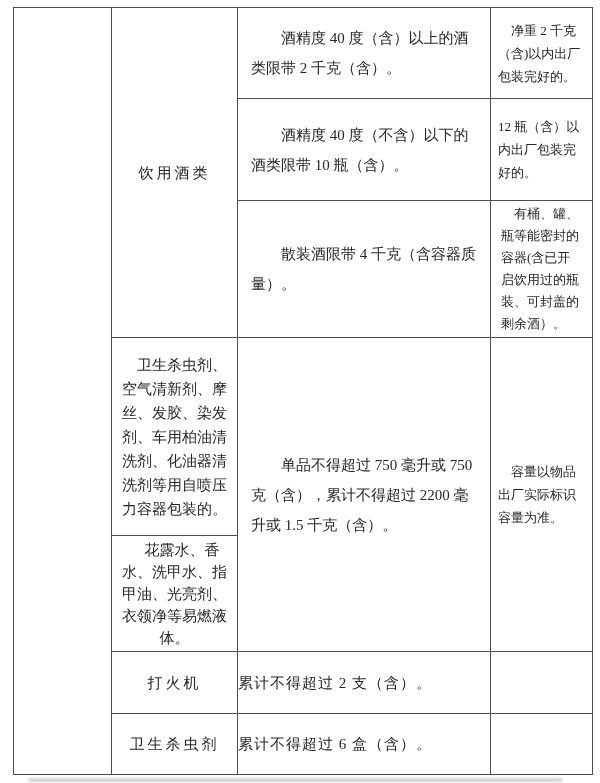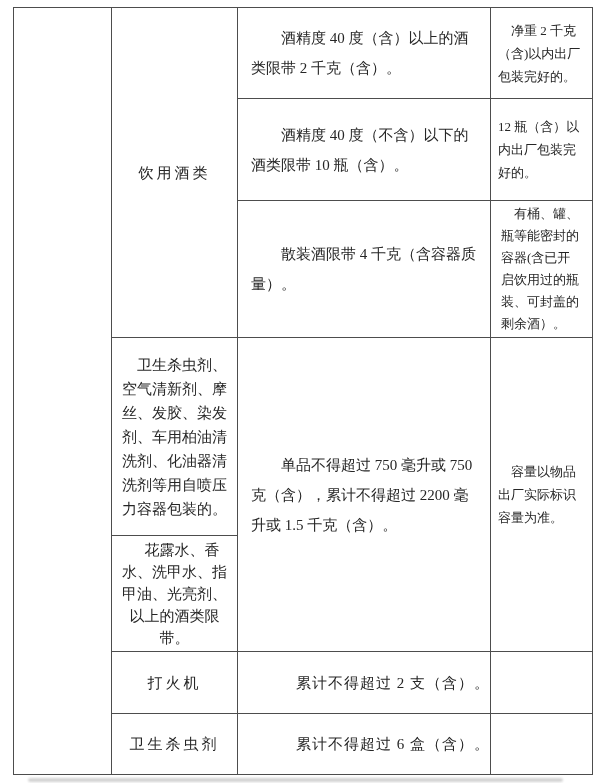--- a/index.html
+++ b/index.html
@@ -41,21 +41,21 @@
     text-align:center;letter-spacing:3px;padding:0;
   }
   td.cat .para{text-indent:1em;}
   td.cat.tight{line-height:22px;}
 
   td.lim{
     font-size:15px;line-height:30px;
     padding:2px 13px;text-align:left;
   }
   td.lim .para{text-indent:2em;}
-  td.lim.center{text-align:right;padding:0;letter-spacing:1px;}
+  td.lim.center{text-align:left;padding:0;letter-spacing:1px;}
 
   td.note{
     font-size:13px;line-height:23px;
     padding:2px 7px;text-align:left;
   }
   td.note .para{text-indent:1em;}
   td.note.center{text-align:left;}
   td.note.long{line-height:22px;padding:2px 10px;}
 
   .bottom-smudge{
@@ -108,21 +108,21 @@
       </td>
       <td rowspan="2" class="lim">
         <div class="para">单品不得超过 750 毫升或 750 克（含），累计不得超过 2200 毫升或 1.5 千克（含）。</div>
       </td>
       <td rowspan="2" class="note">
         <div class="para">容量以物品出厂实际标识容量为准。</div>
       </td>
     </tr>
     <tr class="r5">
       <td class="cat tight">
-        <div class="para">花露水、香水、洗甲水、指甲油、光亮剂、以上的酒类限带。</div>
+        <div class="para">花露水、香水、洗甲水、指甲油、光亮剂、衣领净等易燃液体。</div>
       </td>
     </tr>
     <tr class="r6">
       <td class="cat single">
         <span>打火机</span>
       </td>
       <td class="lim center">
         <span>累计不得超过 2 支（含）。</span>
       </td>
       <td class="note">

